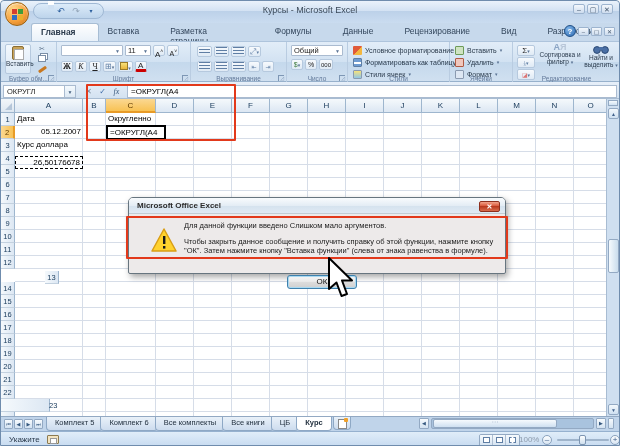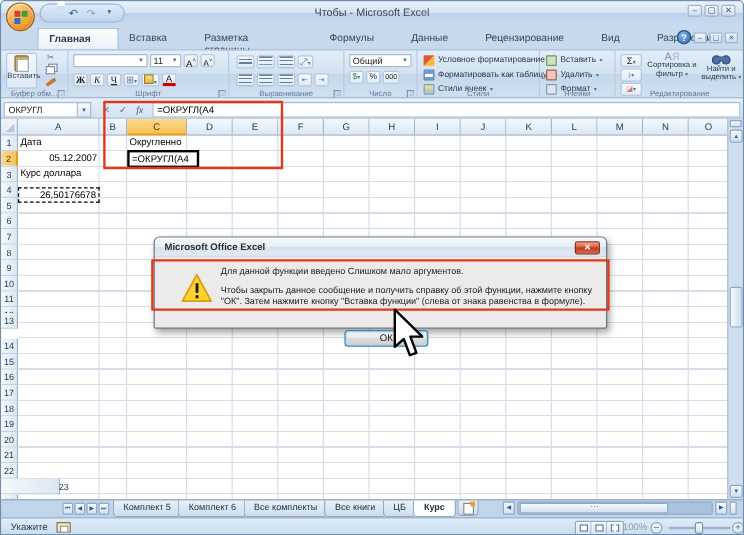--- a/index.html
+++ b/index.html
@@ -106,21 +106,21 @@
   
   .vscroll { position:absolute; right:0; top:98px; width:13px; height:317px; background:#cfdff0; border-left:1px solid #a8bcd2; }
   .vsplit { position:absolute; left:1px; top:1px; width:10px; height:6px; background:linear-gradient(#f6fafd,#cfe0f1); border:1px solid #93a9c3; }
   .sbtn { position:absolute; left:1px; width:11px; height:11px; background:linear-gradient(#f3f8fc,#cfe0f1);
     border:1px solid #93a9c3; border-radius:2px; font-size:5px; color:#41618c; text-align:center; line-height:10px; }
   .vthumb { position:absolute; left:1px; width:11px; height:34px; background:linear-gradient(to right,#f5fafd,#cadded);
     border:1px solid #93a9c3; border-radius:2px; }
 
   
   .tabbar { position:absolute; left:0; top:415px; width:100%; height:15px; background:#c0d4ea;
-    border-top:1px solid #93a9c3; display:flex; align-items:flex-start;padding-left:48px; }
+    border-top:1px solid #93a9c3; display:flex; align-items:flex-start; }
   .navbtns { display:flex; gap:1px; padding:2px 3px; }
   .navbtn { width:9px; height:10px; font-size:5px; line-height:9px; text-align:center; color:#2f5majed;
     color:#35587f; background:linear-gradient(#f6fafd,#d3e2f1); border:1px solid #93a9c3; border-radius:1px; }
   .stab { height:14px; margin-right:-3px; padding:1px 8px 0; font-size:7.5px; color:#1d2b3a;
     background:linear-gradient(#e9f1f9,#cddcee); border:1px solid #8ea8c5; border-top:none;
     border-radius:0 0 4px 4px; transform:skewX(0deg); white-space:nowrap; }
   .stab.active { background:#fff; font-weight:bold; z-index:2; position:relative; }
   .addsheet { width:18px; height:13px; margin-left:4px; background:linear-gradient(#e9f1f9,#cddcee);
     border:1px solid #8ea8c5; border-top:none; border-radius:0 0 4px 4px; position:relative; }
   .addsheet:before { content:""; position:absolute; left:4px; top:2px; width:7px; height:8px; background:#fff; border:1px solid #888; }
@@ -185,21 +185,21 @@
           <i style="background:#2f6fc4"></i>
           <i style="background:#e8b02c"></i>
       </div>
     </div>
     <div class="qat">
       <span class="qbtn"><span class="save-glyph"></span></span>
       <span class="qbtn" style="color:#2c5f9e">↶</span>
       <span class="qbtn" style="color:#93a5b8">↷</span>
       <span class="qbtn" style="font-size:6px">▾</span>
     </div>
-    <div class="title-text">Чтобы - Microsoft Excel</div>
+    <div class="title-text">Курсы - Microsoft Excel</div>
     <div class="win-btns">
       <div class="win-btn">–</div>
       <div class="win-btn">▢</div>
       <div class="win-btn">✕</div>
     </div>
   </div>
 
   <div class="tabrow">
     <div class="tabs">
         <div class="rtab active">Главная</div>
@@ -408,21 +408,21 @@
       <div class="rowhdr" style="top: 40px; height: 13px; line-height: 13px;">3</div>
       <div class="rowhdr" style="top: 53px; height: 13px; line-height: 13px;">4</div>
       <div class="rowhdr" style="top: 66px; height: 13px; line-height: 13px;">5</div>
       <div class="rowhdr" style="top: 79px; height: 13px; line-height: 13px;">6</div>
       <div class="rowhdr" style="top: 92px; height: 13px; line-height: 13px;">7</div>
       <div class="rowhdr" style="top: 105px; height: 13px; line-height: 13px;">8</div>
       <div class="rowhdr" style="top: 118px; height: 13px; line-height: 13px;">9</div>
       <div class="rowhdr" style="top: 131px; height: 13px; line-height: 13px;">10</div>
       <div class="rowhdr" style="top: 144px; height: 13px; line-height: 13px;">11</div>
       <div class="rowhdr" style="top: 157px; height: 13px; line-height: 13px;">12</div>
-      <div class="rowhdr" style="top: 162px; height: 13px; line-height: 13px;">13</div>
+      <div class="rowhdr" style="top: 172px; height: 13px; line-height: 13px; margin-left: 44px;">13</div>
       <div class="rowhdr" style="top: 183px; height: 13px; line-height: 13px;">14</div>
       <div class="rowhdr" style="top: 196px; height: 13px; line-height: 13px;">15</div>
       <div class="rowhdr" style="top: 209px; height: 13px; line-height: 13px;">16</div>
       <div class="rowhdr" style="top: 222px; height: 13px; line-height: 13px;">17</div>
       <div class="rowhdr" style="top: 235px; height: 13px; line-height: 13px;">18</div>
       <div class="rowhdr" style="top: 248px; height: 13px; line-height: 13px;">19</div>
       <div class="rowhdr" style="top: 261px; height: 13px; line-height: 13px;">20</div>
       <div class="rowhdr" style="top: 274px; height: 13px; line-height: 13px;">21</div>
       <div class="rowhdr" style="top: 287px; height: 13px; line-height: 13px;">22</div>
       <div class="rowhdr" style="top: 300px; height: 13px; line-height: 13px; padding-left: 48px;">23</div>

